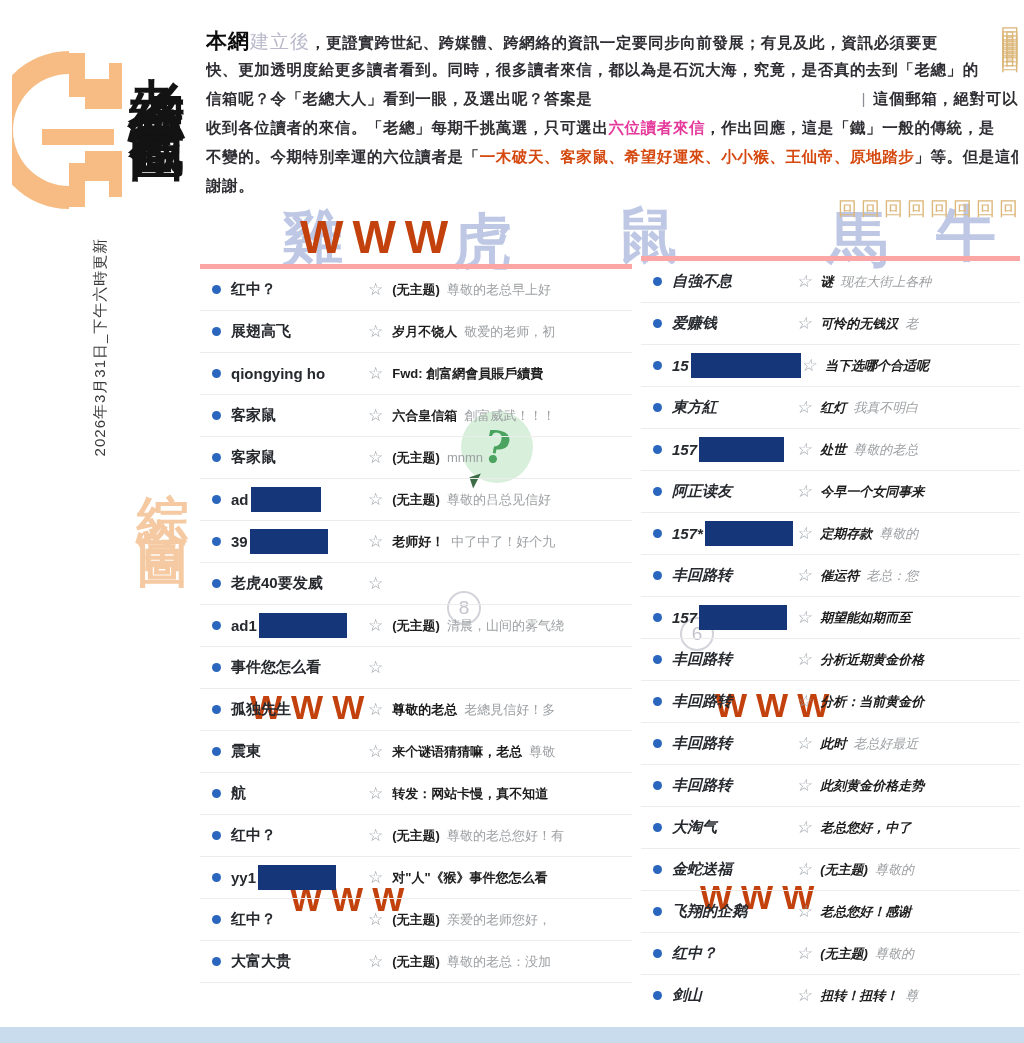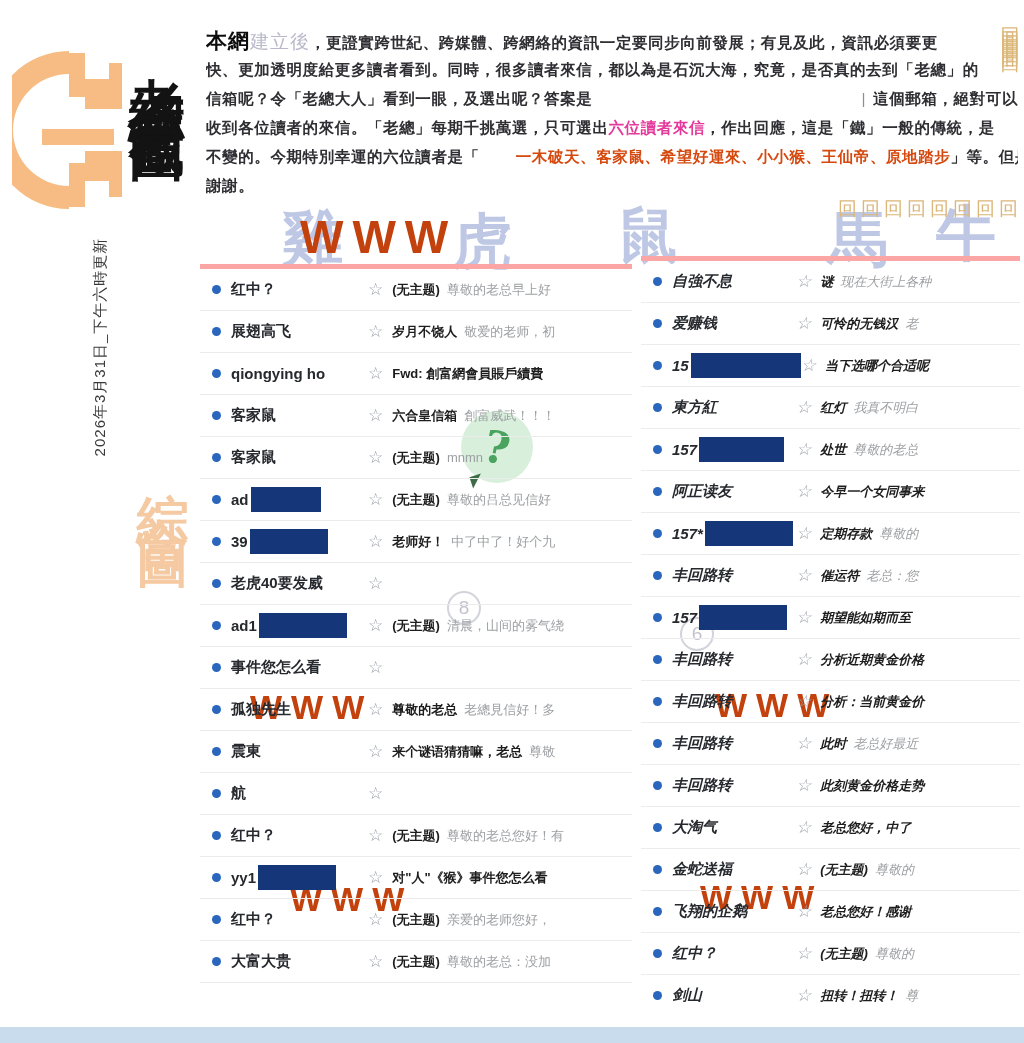--- a/index.html
+++ b/index.html
@@ -9,21 +9,21 @@
   }
   
   .header{position:absolute;left:206px;top:26px;width:812px;
     font-size:15.5px;letter-spacing:0.6px;color:#2e2e33;font-weight:bold;}
   .hline{height:29px;line-height:29px;white-space:nowrap;overflow:hidden;}
   .lead{font-size:21px;font-weight:bold;color:#0c0c0c;letter-spacing:1px;}
   .faded{font-size:19px;font-weight:normal;color:#b9b9cb;letter-spacing:1px;}
   .l3{display:flex;justify-content:space-between;}
   .vbar{color:#8d8d99;margin-right:7px;font-weight:normal;}
   .pink{color:#e5399b;}
-  .rednames{color:#d5490f;margin-left:36px;}
+  .rednames{color:#d5490f;}
   
   .logo{position:absolute;left:12px;top:45px;}
   .vtitle{position:absolute;left:120px;top:32px;
     writing-mode:vertical-rl;text-orientation:upright;
     font-family:"DejaVu Serif",serif;font-weight:900;font-size:56px;
     letter-spacing:11px;color:#131313;}
   .vsub{position:absolute;left:128px;top:452px;
     writing-mode:vertical-rl;text-orientation:upright;
     font-family:"DejaVu Serif",serif;font-weight:900;font-size:52px;
     letter-spacing:24px;color:#f5c9a1;}
@@ -195,20 +195,21 @@
     <div class="mrow">
       <span class="bullet"></span>
       <span class="sender left">震東</span>
       <span class="star">☆</span>
       <span class="subj"><b>来个谜语猜猜嘛，老总</b><span class="prev">尊敬</span></span>
     </div>
     <div class="mrow">
       <span class="bullet"></span>
       <span class="sender left">航</span>
       <span class="star">☆</span>
+      <span class="subj"><b>转发：网站卡慢，真不知道</b></span>
     </div>
     <div class="mrow">
       <span class="bullet"></span>
       <span class="sender left">红中？</span>
       <span class="star">☆</span>
       <span class="subj"><b>(无主题)</b><span class="prev">尊敬的老总您好！有</span></span>
     </div>
     <div class="mrow">
       <span class="bullet"></span>
       <span class="sender left">yy1<span class="redact" style="width: 78px;"></span></span>

